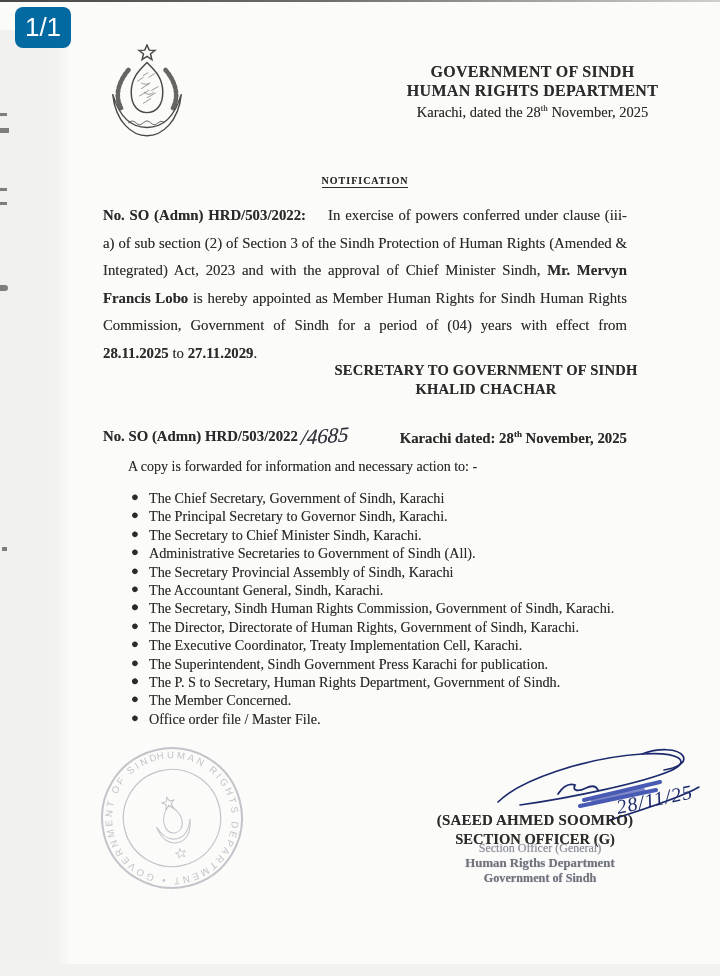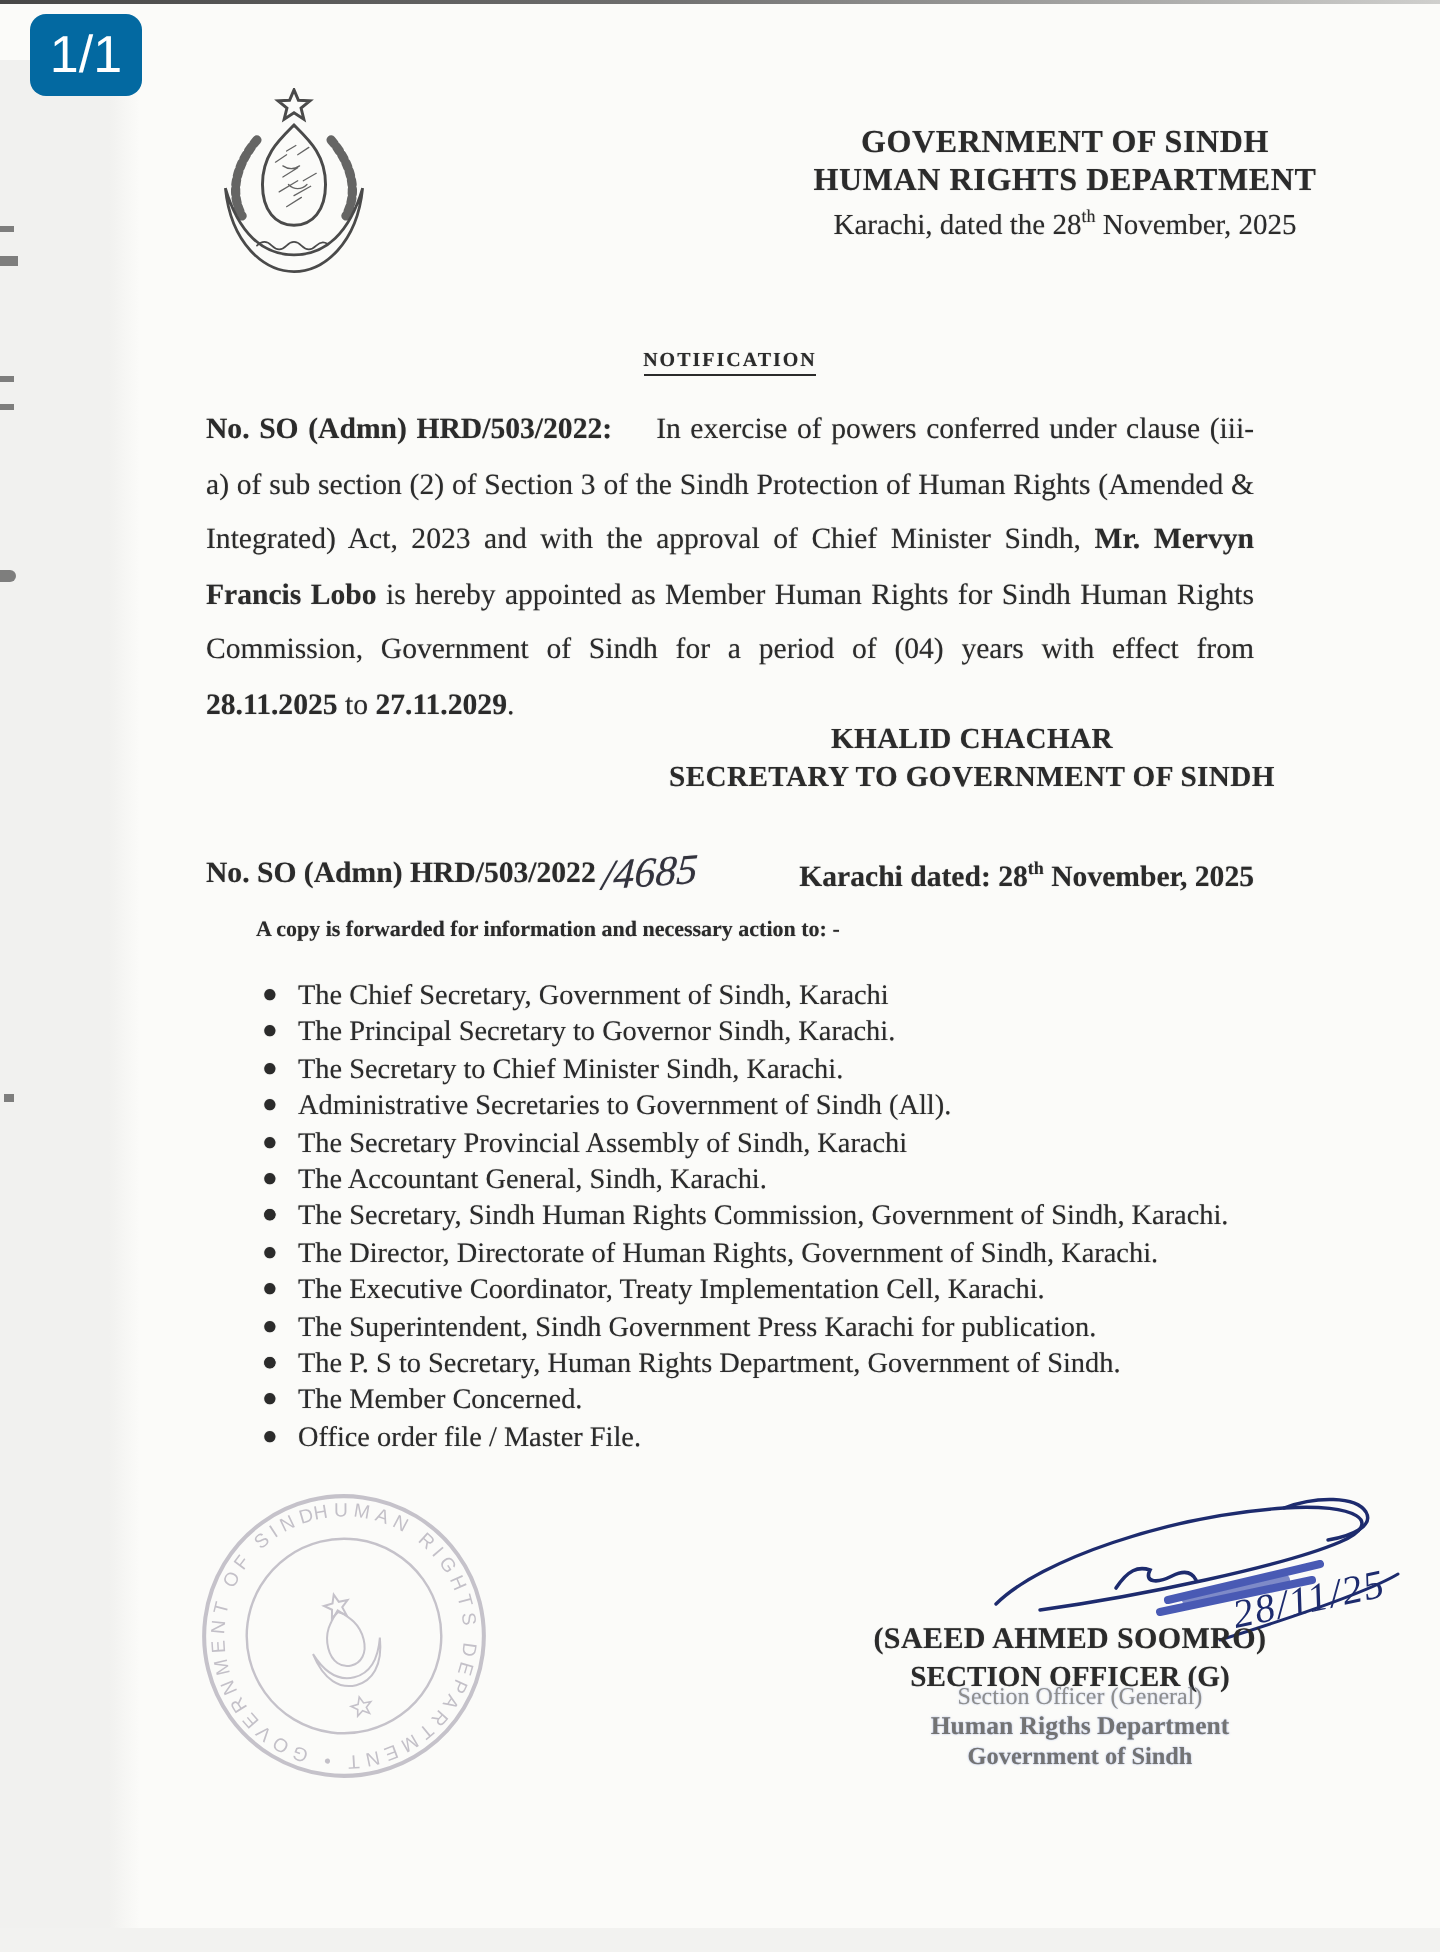--- a/index.html
+++ b/index.html
@@ -44,21 +44,21 @@
   .sig1 { position:absolute; top:361px; left:330px; width:312px; text-align:center;
     font-weight:bold; font-size:14.6px; line-height:18.6px; letter-spacing:.2px; }
 
   .dispatch { position:absolute; top:424px; left:103px; width:524px; height:34px; }
   .dispatch-ref { font-weight:bold; font-size:14.8px; }
   .hand-number { display:inline-block; font-size:21px; font-style:italic; color:#33333d;
     transform:rotate(-4deg) skewX(-8deg); margin-left:3px; vertical-align:-2px;
     text-shadow:0 0 .4px rgba(40,40,60,.6); }
   .dispatch-date { position:absolute; right:0; top:5px; font-weight:bold; font-size:14.8px; }
 
-  .forward { position:absolute; top:459px; left:128px; font-weight:bold; font-size:11px; }
+  .forward { position:absolute; top:459px; left:128px; font-weight:normal; font-size:14px; }
 
   .recipients { position:absolute; top:489px; left:130px; width:537px;
     list-style:none; margin:0; padding:0; font-size:14.2px; line-height:18.4px; }
   .recipients li { position:relative; padding-left:19px; }
   .blt { position:absolute; left:1px; top:-1px; font-size:13px; }
 
   .round-stamp { position:absolute; left:96px; top:742px; opacity:.5; transform:rotate(-14deg); }
 
   .sign-svg { position:absolute; left:492px; top:748px; }
 
@@ -111,22 +111,22 @@
 
 <div class="notif-title-wrap doc-text">
   <span class="notif-title">NOTIFICATION</span>
 </div>
 
 <div class="para doc-text">
   <span class="b">No. SO (Admn) HRD/503/2022:</span><span class="ref-gap"></span><span>In exercise of powers conferred under clause (iii-a) of sub section (2) of Section 3 of the Sindh Protection of Human Rights (Amended &amp; Integrated) Act, 2023 and with the approval of Chief Minister Sindh, </span><span class="b">Mr. Mervyn Francis Lobo</span><span> is hereby appointed as Member Human Rights for Sindh Human Rights Commission, Government of Sindh for a period of (04) years with effect from </span><span class="b">28.11.2025</span><span> to </span><span class="b">27.11.2029</span><span>.</span>
 </div>
 
 <div class="sig1 doc-text">
+  <div>SECRETARY TO GOVERNMENT OF SINDH</div>
   <div>KHALID CHACHAR</div>
-  <div>SECRETARY TO GOVERNMENT OF SINDH</div>
 </div>
 
 <div class="dispatch doc-text">
   <span class="dispatch-ref">No. SO (Admn) HRD/503/2022</span><span class="hand-number">/4685</span>
   <span class="dispatch-date"><span>Karachi dated: 28</span><sup>th</sup><span> November, 2025</span></span>
 </div>
 
 <div class="forward doc-text">A copy is forwarded for information and necessary action to: -</div>
 
 <ul class="recipients doc-text">

